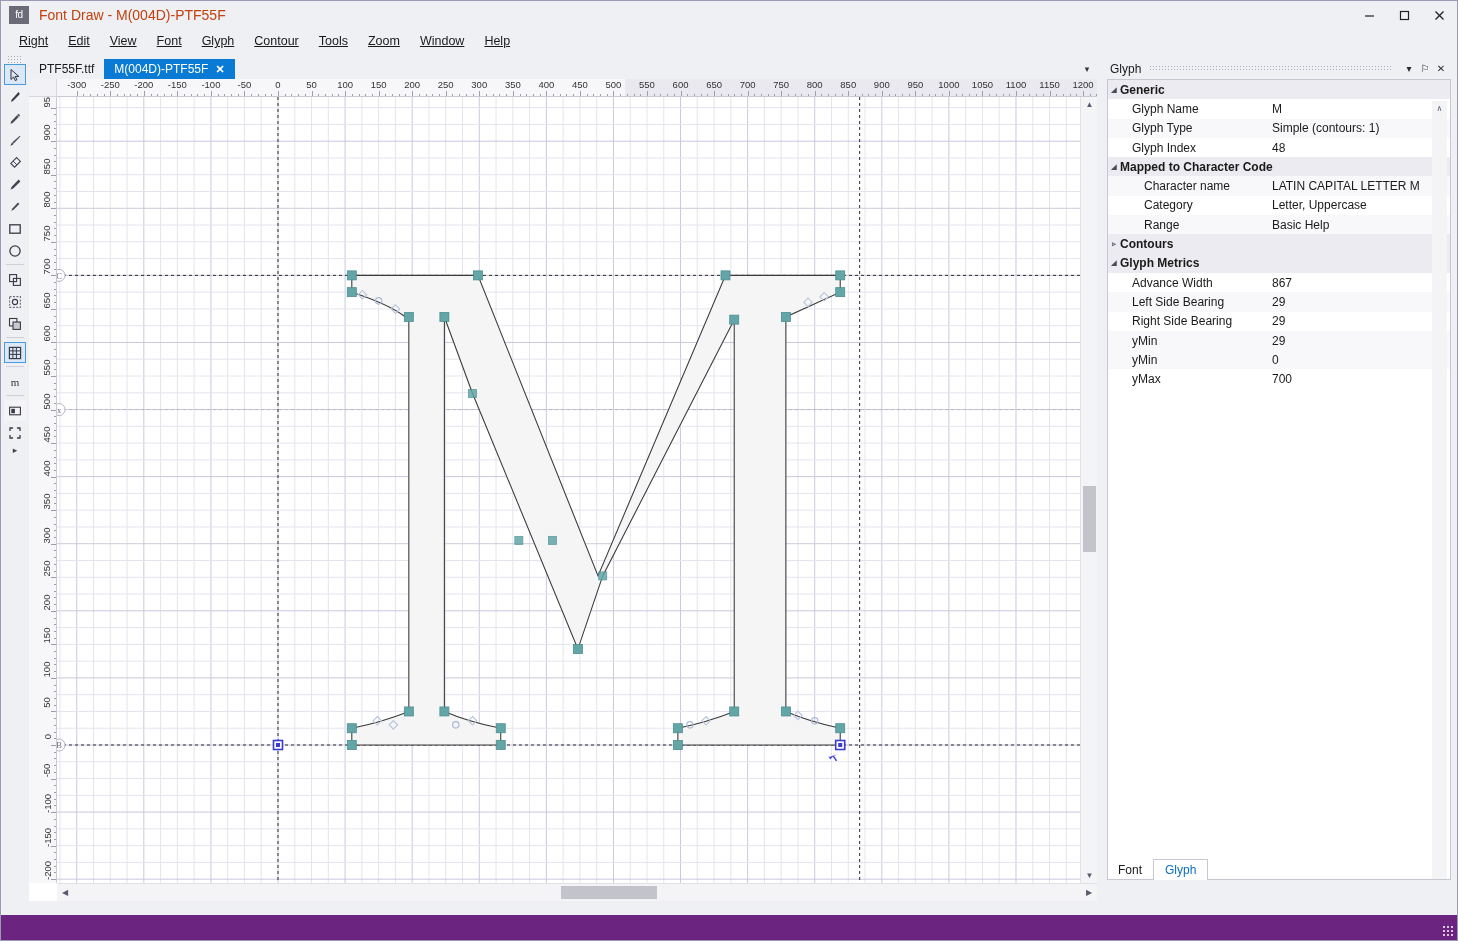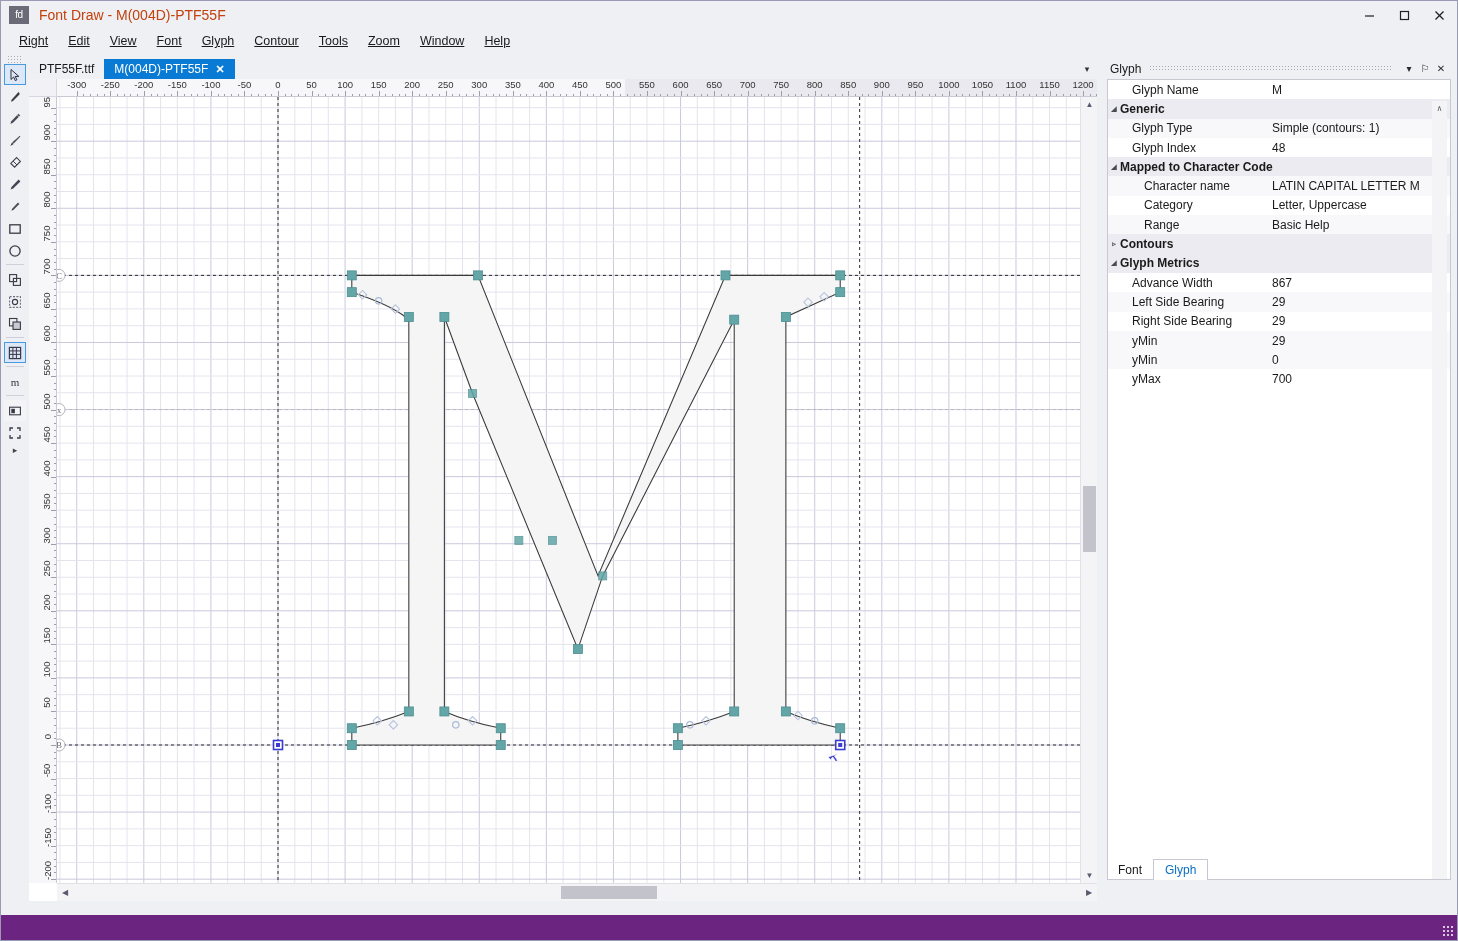--- a/index.html
+++ b/index.html
@@ -932,29 +932,29 @@
     <div id="dock-header">
       <span>Glyph</span>
       <span id="dock-grip"></span>
       <span class="dock-btn">▾</span>
       <span class="dock-btn">⚐</span>
       <span class="dock-btn">✕</span>
     </div>
 
     <div id="proplist">
       <div id="prop-rows">
-          <div class="prow">
-            <span class="pexp"></span>
-            <span class="pname indent1">Glyph Name</span>
-            <span class="pval">M</span>
-          </div>
           <div class="prow group">
             <span class="pexp">◢</span>
             <span class="pname" style="width:auto;">Generic</span>
           </div>
+          <div class="prow">
+            <span class="pexp"></span>
+            <span class="pname indent1">Glyph Name</span>
+            <span class="pval">M</span>
+          </div>
           <div class="prow alt">
             <span class="pexp"></span>
             <span class="pname indent1">Glyph Type</span>
             <span class="pval">Simple (contours: 1)</span>
           </div>
           <div class="prow">
             <span class="pexp"></span>
             <span class="pname indent1">Glyph Index</span>
             <span class="pval">48</span>
           </div>

